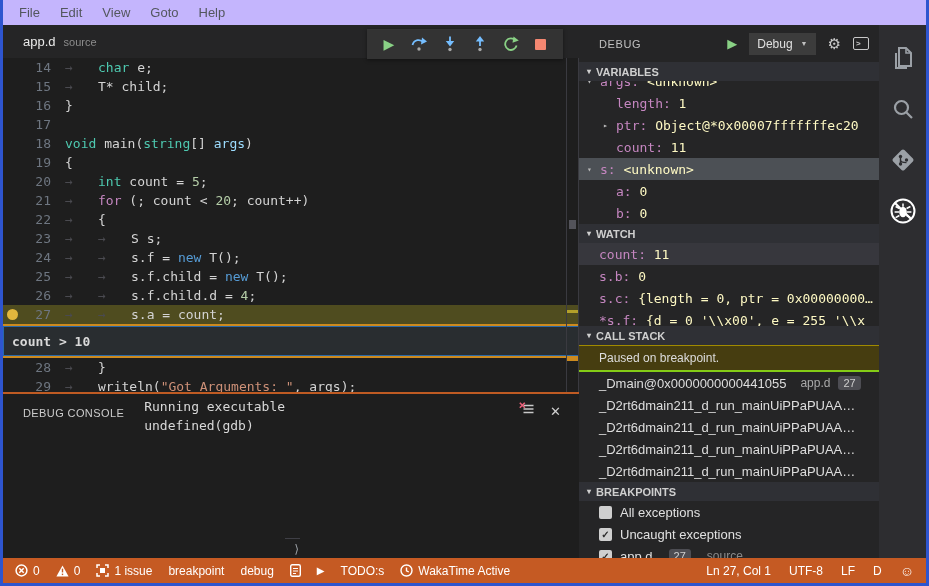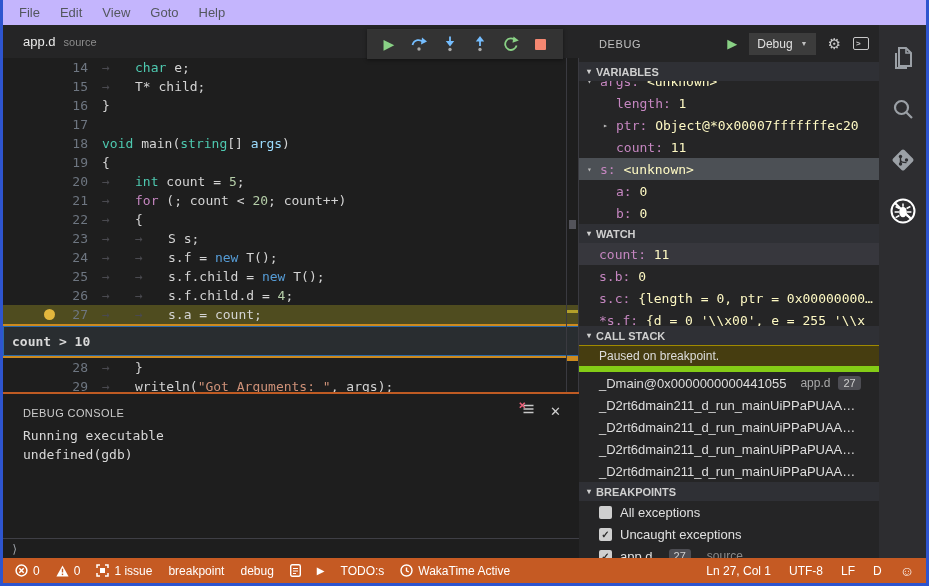--- a/index.html
+++ b/index.html
@@ -15,36 +15,36 @@
   .tabbar{height:33px;background:#252526;display:flex;align-items:center;flex:none;}
   .tab{padding:0 20px;height:100%;display:flex;align-items:center;background:#252526;}
   .tab-name{font-size:13px;color:#eaeaea;}
   .tab-desc{font-size:11px;color:#8c8c8c;margin-left:8px;}
   .debug-toolbar{position:absolute;top:4px;right:16px;width:196px;height:30px;background:#333333;z-index:6;display:flex;align-items:center;justify-content:space-between;padding:0 12px;box-shadow:0 1px 4px rgba(0,0,0,.45);}
   .dt-btn{display:flex;align-items:center;justify-content:center;width:20px;height:24px;}
   .g-play{color:#89d185;font-size:14px;line-height:1;}
   .stop-sq{width:11px;height:11px;background:#f48771;display:inline-block;border-radius:1px;}
   
   .code-area{height:334px;flex:none;position:relative;overflow:hidden;font-family:"DejaVu Sans Mono",monospace;font-size:13px;line-height:19px;}
-  .code-line{height:19px;display:flex;white-space:pre;padding-left:37px;}
+  .code-line{height:19px;display:flex;white-space:pre;}
   .code-line.current{background:#4f4c1f;}
   .bp-gutter{width:22px;flex:none;position:relative;}
   .bp-dot{position:absolute;left:4px;top:4px;width:11px;height:11px;border-radius:50%;background:#e2b73d;}
   .lineno{width:26px;flex:none;text-align:right;color:#6e7681;}
   .code-text{padding-left:14px;color:#d4d4d4;}
   .tab-arrow{display:inline-block;width:33px;color:#4a4a50;}
   .tok-kw{color:#4ec9b0}.tok-ctrl{color:#c586c0}.tok-new{color:#569cd6}.tok-num{color:#b5cea8}.tok-str{color:#ce9178}.tok-var{color:#9cdcfe}.tok-pl{color:#d4d4d4}
   .cond-widget{height:34px;border-top:2px solid #cc8a1f;border-bottom:2px solid #cc8a1f;background:#292d30;}
   .cond-inner{height:100%;border:1px solid #2868a8;display:flex;align-items:center;padding-left:8px;color:#d8d8d8;font-size:13px;font-weight:bold;}
   .scrollbar{position:absolute;top:0;right:0;width:13px;height:334px;border-left:1px solid #3a3a40;border-right:1px solid #3a3a40;}
   .scroll-thumb{position:absolute;top:162px;left:2px;right:2px;height:9px;background:#53535a;}
   .ruler-gold{position:absolute;top:252px;left:0;right:0;height:3px;background:#b3a02a;}
   .ruler-orange{position:absolute;top:300px;left:0;right:0;height:3px;background:#cc8a1f;}
   
-  .console{height:166px;flex:none;border-top:2px solid #bf5b23;display:flex;flex-direction:column;position:relative;background:#1e1e1e;}
+  .console{height:166px;flex:none;border-top:2px solid #bf5b23;display:flex;flex-direction:row;position:relative;background:#1e1e1e;}
   .console-head{padding:9px 0 2px 20px;}
   .console-title{font-size:11px;color:#cccccc;letter-spacing:.4px;}
   .console-icons{position:absolute;top:8px;right:18px;display:flex;align-items:center;gap:16px;}
   .close-x{color:#d0d0d0;font-size:13px;}
   .console-body{padding:3px 0 0 20px;font-family:"DejaVu Sans Mono",monospace;font-size:13px;line-height:19px;color:#d8d8d8;}
   .console-input{margin-top:auto;height:20px;border-top:1px solid #3f3f46;display:flex;align-items:center;padding-left:8px;font-family:"DejaVu Sans Mono",monospace;font-size:12px;color:#9ba0a6;}
   
   .side-panel{width:300px;flex:none;background:#252526;display:flex;flex-direction:column;overflow:hidden;}
   .panel-header{height:37px;flex:none;display:flex;align-items:center;padding:0 10px 0 20px;}
   .ph-title{font-size:11px;color:#c0c0c0;letter-spacing:.6px;}
@@ -58,21 +58,21 @@
   .sec-head .tw{font-size:8px;color:#cfcfcf;}
   .tree-row{height:22px;display:flex;align-items:center;font-family:"DejaVu Sans Mono",monospace;font-size:13px;white-space:nowrap;overflow:hidden;flex:none;}
   .tree-row.selected{background:#4c5055;}
   .tree-row.watch-sel{background:#37373d;}
   .tw-glyph{width:13px;flex:none;font-size:8px;color:#b8b8b8;text-align:left;}
   .var-name{color:#c586c0;}
   .var-value{color:#fef9c3;}
   .clip-var{height:11px;overflow:hidden;flex:none;}
   .clip-var .tree-row{margin-top:-11px;}
   .clip-watch{height:17px;overflow:hidden;flex:none;}
-  .cs-message{height:27px;flex:none;background:#463d10;border-top:1px solid #a08a00;border-bottom:6px solid #84cc16;display:flex;align-items:center;padding-left:20px;font-size:12px;color:#dddddd;}
+  .cs-message{height:27px;flex:none;background:#463d10;border-top:1px solid #a08a00;border-bottom:2px solid #84cc16;display:flex;align-items:center;padding-left:20px;font-size:12px;color:#dddddd;}
   .cs-frame{height:22px;flex:none;display:flex;align-items:center;padding-left:20px;font-size:13px;color:#dedede;white-space:nowrap;overflow:hidden;}
   .cs-file{color:#a9a9a9;font-size:12px;margin-left:14px;}
   .badge{background:#4d4d53;color:#cfcfcf;font-size:11px;padding:1px 5px;border-radius:3px;margin-left:8px;font-family:"Liberation Sans",sans-serif;}
   .bp-row{height:22px;flex:none;display:flex;align-items:center;padding-left:20px;font-size:13px;color:#e0e0e0;gap:8px;white-space:nowrap;}
   .cb{width:13px;height:13px;background:#cfcfcf;border-radius:2px;flex:none;display:flex;align-items:center;justify-content:center;font-size:10px;font-weight:bold;color:#2b2b2b;}
   .bp-desc{color:#8a8a8a;font-size:12px;margin-left:8px;}
   
   .activity-bar{width:47px;flex:none;background:#2d2d30;display:flex;flex-direction:column;align-items:center;padding-top:18px;gap:21px;}
   .ab-icon{width:30px;height:30px;display:flex;align-items:center;justify-content:center;}
   

